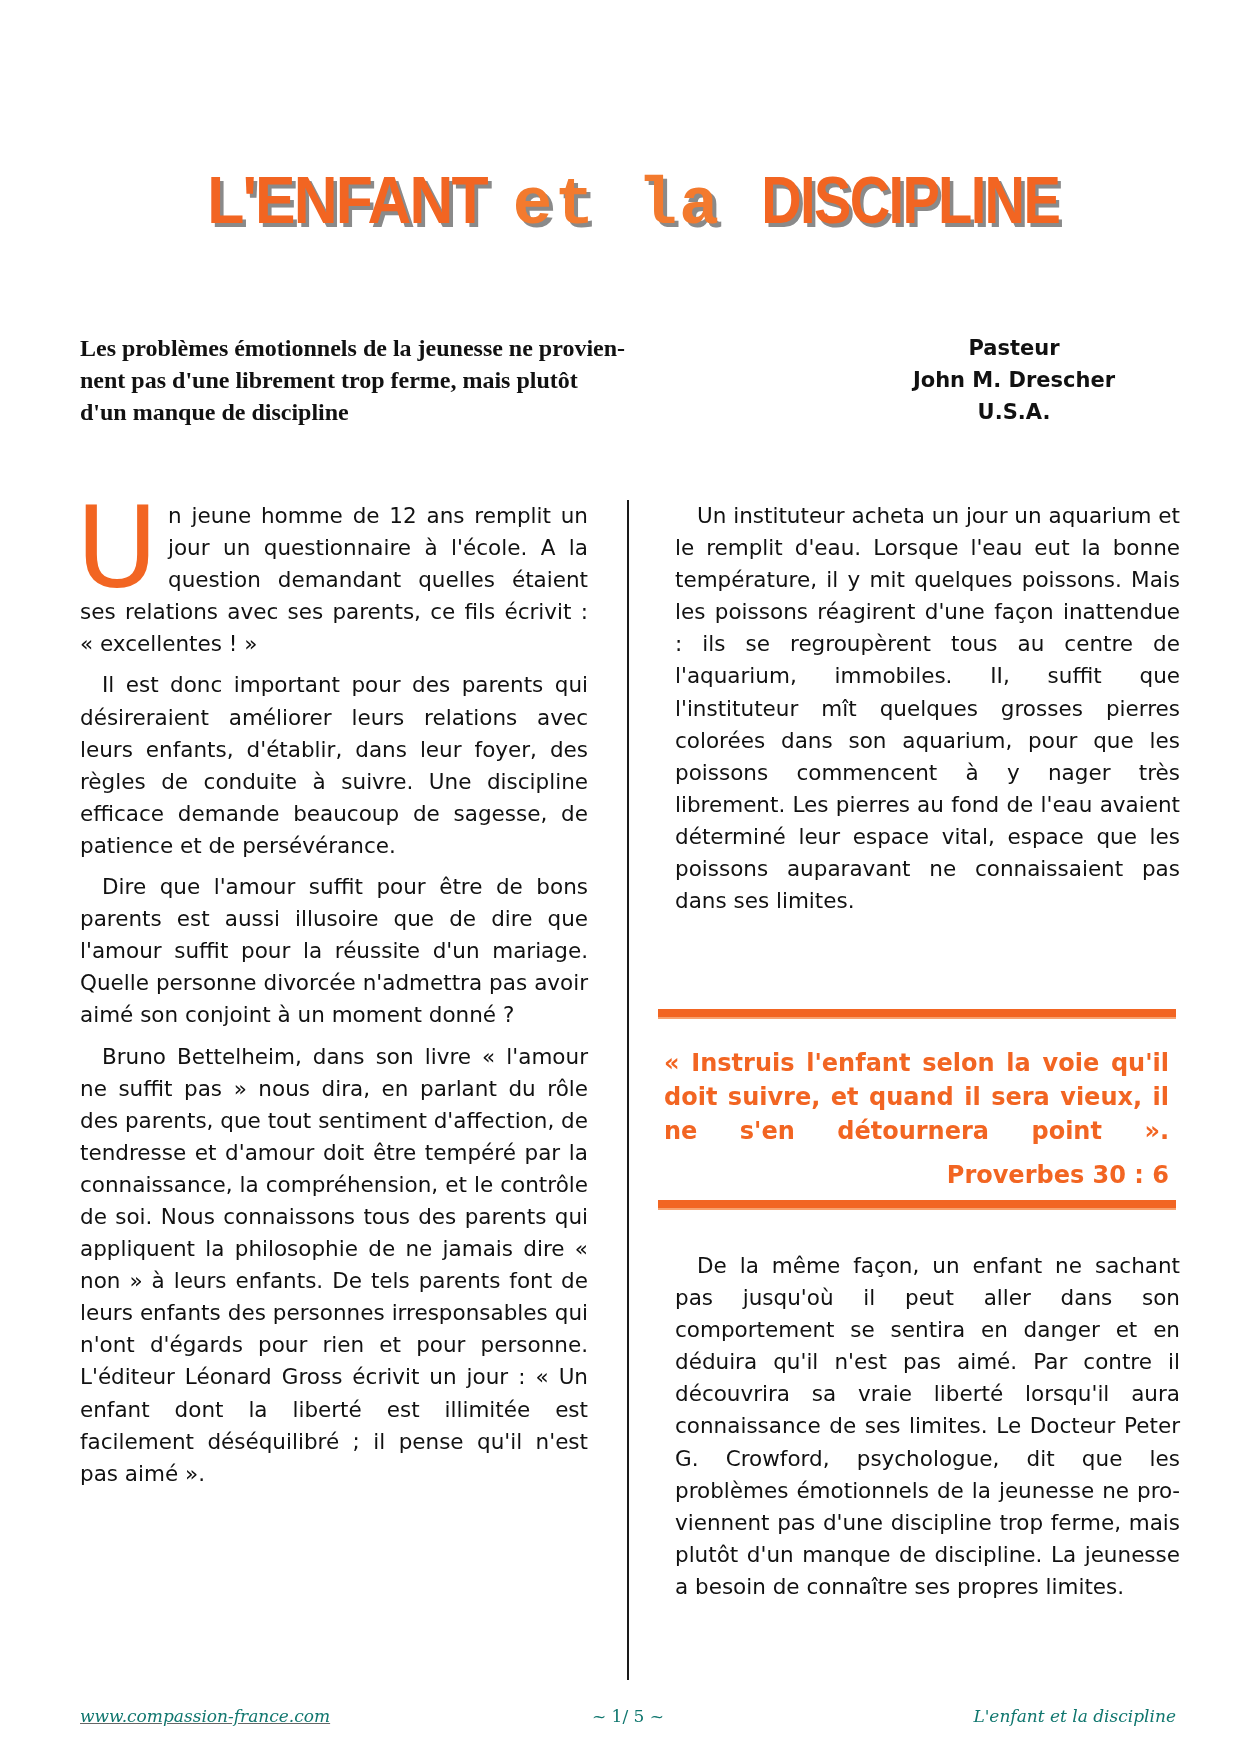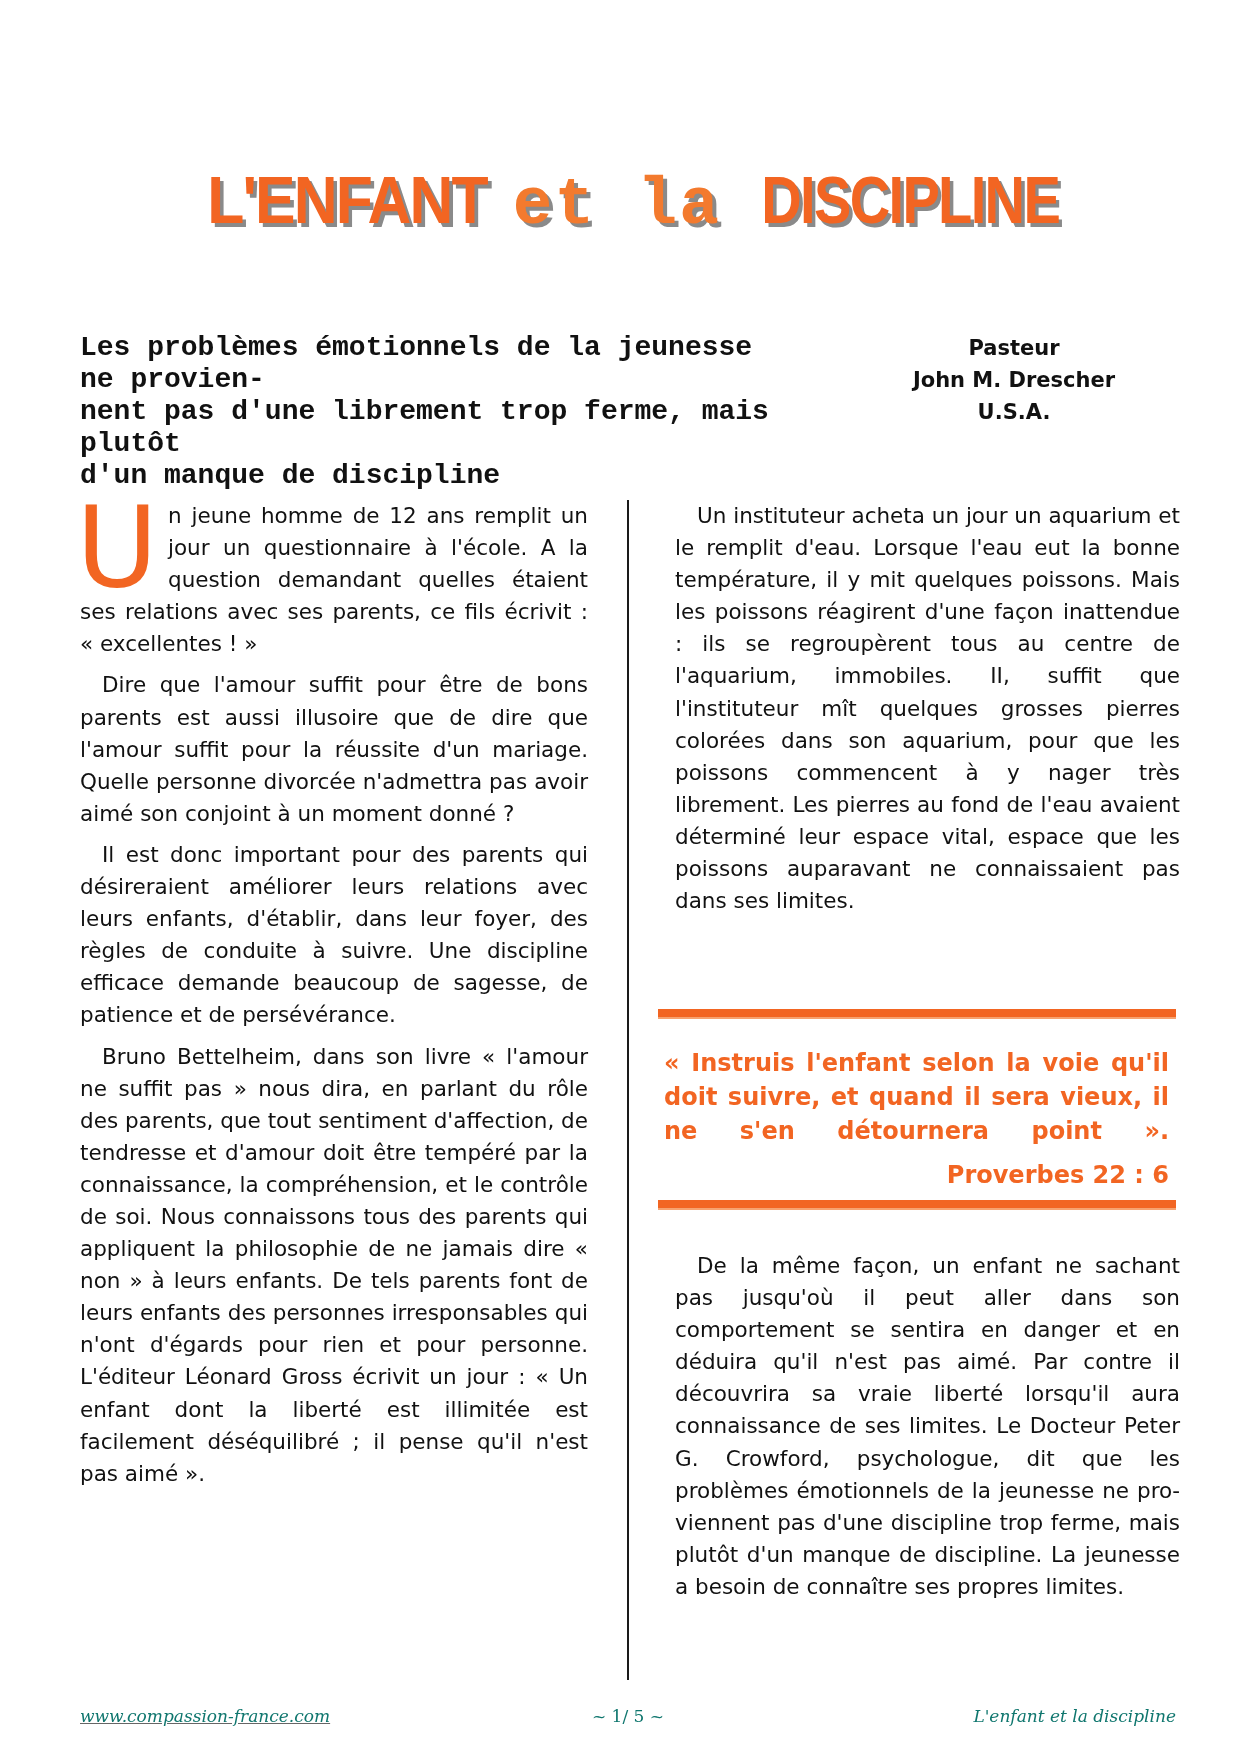--- a/index.html
+++ b/index.html
@@ -14,21 +14,21 @@
     }
     .title .mid {
       font-family: "Liberation Mono", monospace; font-weight: bold; letter-spacing: 2px;
       color: #f37a2e; margin: 0 14px;
     }
     .title .w1 { display: inline-block; transform: scaleX(0.92); transform-origin: center; }
     .title .w3 { display: inline-block; transform: scaleX(0.85); transform-origin: center; }
 
     .subtitle {
       position: absolute; left: 60px; top: 332px; width: 720px;
-      font-family: Liberation Mono, monospace; font-weight: bold; font-size: 28px; line-height: 32px;
+      font-family: Liberation Serif, serif; font-weight: bold; font-size: 24px; line-height: 32px;
       color: #111;
     }
     .author {
       position: absolute; right: 86px; top: 332px; width: 320px; text-align: center;
       font-family: "DejaVu Sans", sans-serif; font-weight: bold; font-size: 21px; line-height: 32px;
       color: #111;
     }
     .author div { display: block; }
 
     .col {
@@ -93,35 +93,35 @@
   </div>
 
   <div class="author">
     <div>Pasteur</div>
     <div>John M. Drescher</div>
     <div>U.S.A.</div>
   </div>
 
   <div class="col col-left">
     <p class="first"><span class="dropcap">U</span><span>n jeune homme de 12 ans remplit un jour un questionnaire à l'école. A la question demandant quelles étaient ses relations avec ses parents, ce fils écrivit : « excellentes ! »</span></p>
+    <p>Il est donc important pour des pa­rents qui désireraient améliorer leurs relations avec leurs enfants, d'établir, dans leur foyer, des règles de conduite à suivre. Une discipline efficace de­mande beaucoup de sagesse, de pa­tience et de persévérance.</p>
     <p>Dire que l'amour suffit pour être de bons parents est aussi illusoire que de dire que l'amour suffit pour la réussite d'un mariage. Quelle personne divor­cée n'admettra pas avoir aimé son con­joint à un moment donné ?</p>
-    <p>Il est donc important pour des pa­rents qui désireraient améliorer leurs relations avec leurs enfants, d'établir, dans leur foyer, des règles de conduite à suivre. Une discipline efficace de­mande beaucoup de sagesse, de pa­tience et de persévérance.</p>
     <p>Bruno Bettelheim, dans son livre « l'amour ne suffit pas » nous dira, en parlant du rôle des parents, que tout sentiment d'affection, de tendresse et d'amour doit être tempéré par la con­naissance, la compréhension, et le con­trôle de soi. Nous connaissons tous des parents qui appliquent la philosophie de ne jamais dire « non » à leurs en­fants. De tels parents font de leurs en­fants des personnes irresponsables qui n'ont d'égards pour rien et pour per­sonne. L'éditeur Léonard Gross écrivit un jour : « Un enfant dont la liberté est illimitée est facilement déséquilibré ; il pense qu'il n'est pas aimé ».</p>
   </div>
 
   <div class="divider"></div>
 
   <div class="col col-right">
     <p>Un instituteur acheta un jour un aquarium et le remplit d'eau. Lorsque l'eau eut la bonne température, il y mit quelques poissons. Mais les poissons réagirent d'une façon inattendue : ils se regroupèrent tous au centre de l'aquarium, immobiles. II, suffit que l'instituteur mît quelques grosses pierres colorées dans son aquarium, pour que les poissons commencent à y nager très librement. Les pierres au fond de l'eau avaient déterminé leur espace vital, espace que les poissons auparavant ne connaissaient pas dans ses limites.</p>
   </div>
 
   <div class="rule rule-top"></div>
 
   <div class="quote">« Instruis l'enfant selon la voie qu'il doit suivre, et quand il sera vieux, il ne s'en détournera point ».</div>
-  <div class="quote-ref">Proverbes 22 : 6</div>
+  <div class="quote-ref">Proverbes 30 : 6</div>
 
   <div class="rule rule-bottom"></div>
 
   <div class="col col-right col-right-bottom">
     <p>De la même façon, un enfant ne sa­chant pas jusqu'où il peut aller dans son comportement se sentira en dan­ger et en déduira qu'il n'est pas aimé. Par contre il découvrira sa vraie liber­té lorsqu'il aura connaissance de ses limites. Le Docteur Peter G. Crowford, psychologue, dit que les problèmes émotionnels de la jeunesse ne pro­viennent pas d'une discipline trop ferme, mais plutôt d'un manque de discipline. La jeunesse a besoin de connaître ses propres limites.</p>
   </div>
 
   <div class="footer">
     <span class="site">www.compassion-france.com</span>
     <span class="pnum">~ 1/ 5 ~</span>

